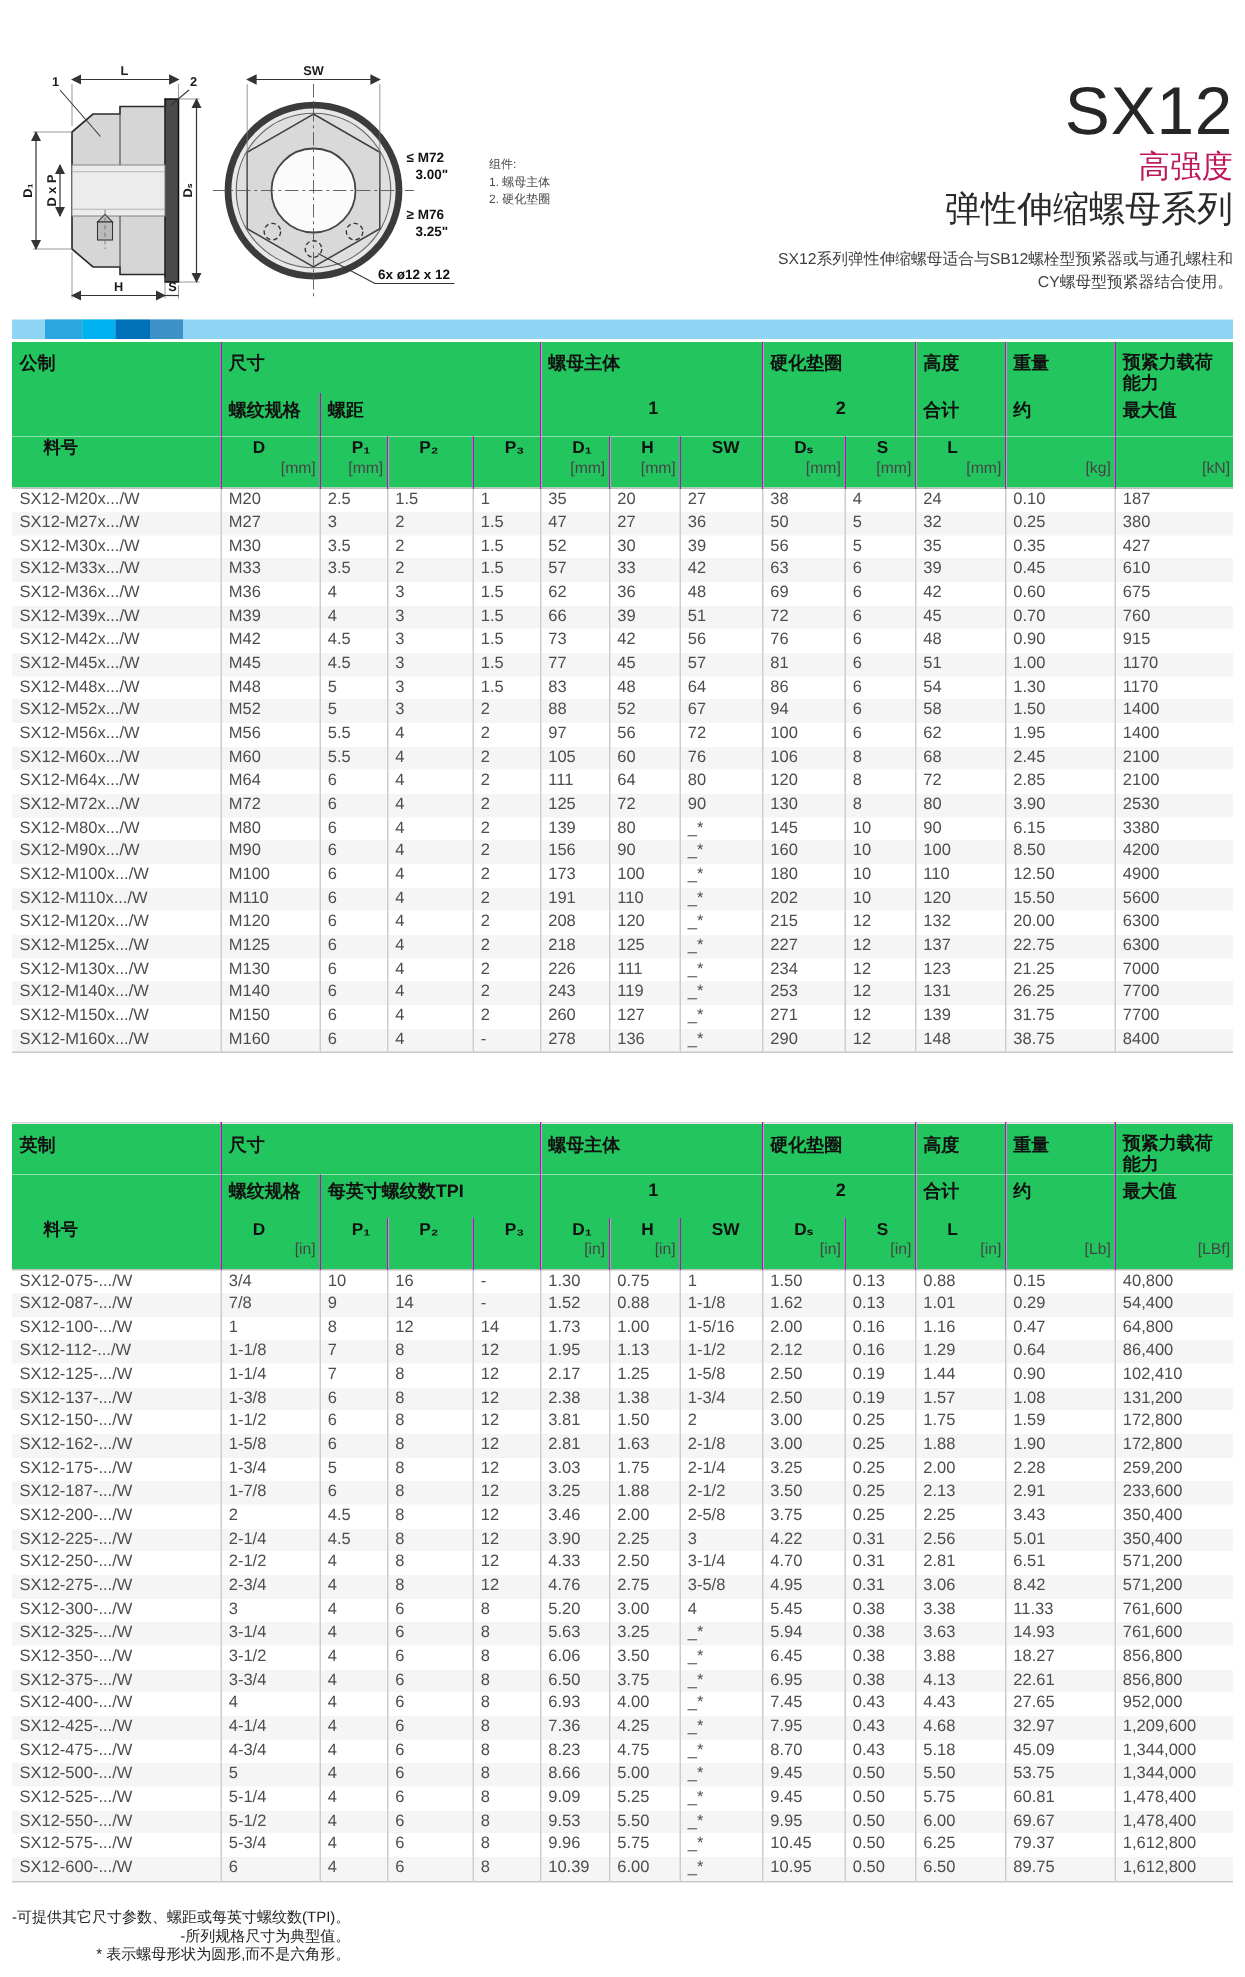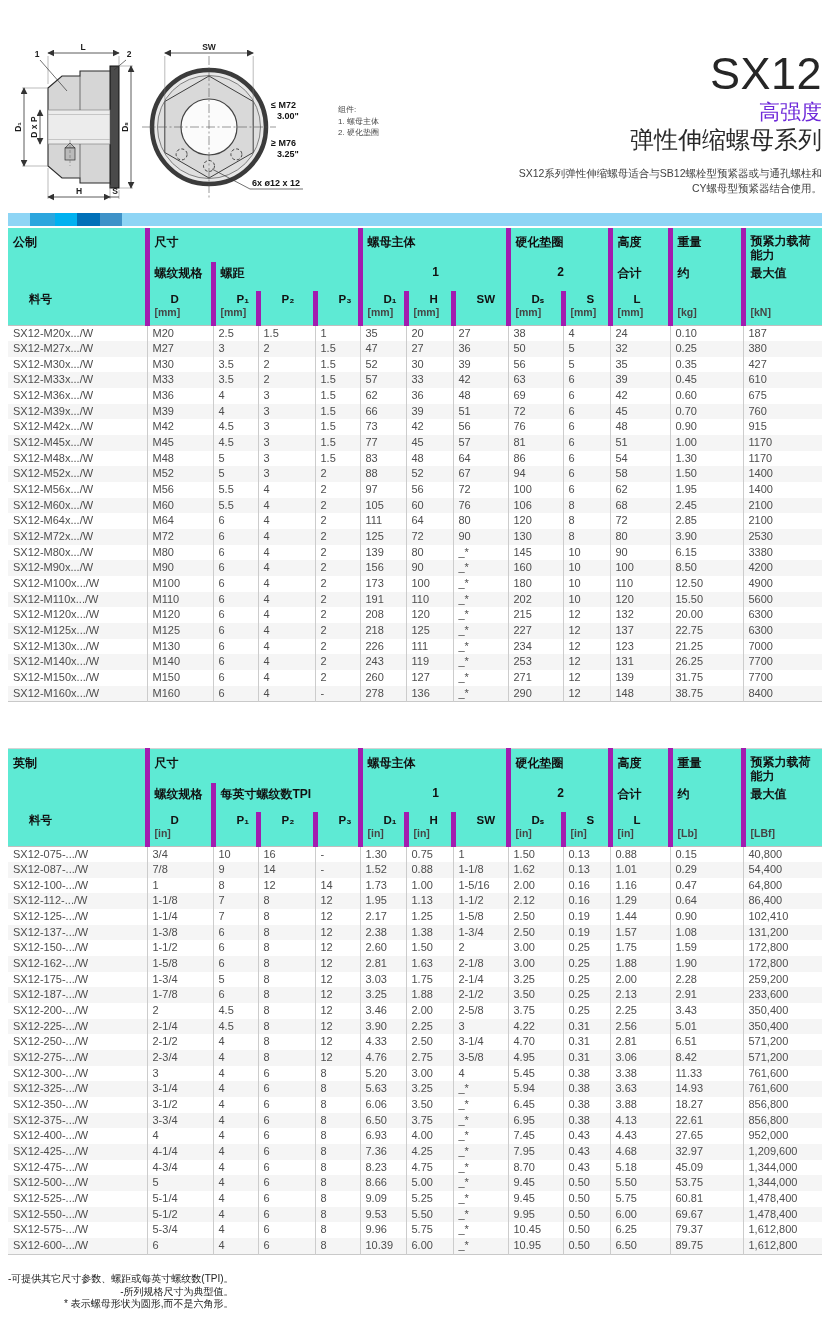--- a/index.html
+++ b/index.html
@@ -4,48 +4,48 @@
 <style>
   html,body{margin:0;padding:0;}
   body{
     width:830px;height:1318px;position:relative;overflow:hidden;background:#fff;
     font-family:"Liberation Sans","DejaVu Sans",sans-serif;color:#1a1a1a;
   }
   .abs{position:absolute;}
 
   
   .title-sx{top:50px;right:8px;font-size:45px;line-height:47px;color:#262626;letter-spacing:.5px;}
-  .title-cn1{top:100px;right:8px;font-size:21px;line-height:23px;color:#6d28d9;}
+  .title-cn1{top:100px;right:8px;font-size:21px;line-height:23px;color:#be185d;}
   .title-cn2{top:125px;right:8px;font-size:24px;line-height:30px;color:#2a2a2a;}
   .desc{top:166px;right:8px;font-size:10.5px;line-height:15px;text-align:right;color:#3f3f3f;}
 
   
-  .legend{left:338px;top:104px;font-size:8px;line-height:11.5px;color:#4a4a4a;}
+  .legend{left:326px;top:104px;font-size:8px;line-height:11.5px;color:#4a4a4a;}
 
   
   .bluebar{top:213px;left:8px;width:814px;height:13px;background:#8ED5F5;}
   .seg{position:absolute;top:0;height:13px;}
   .seg1{left:22px;width:25px;background:#2CA6DE;}
   .seg2{left:47px;width:22px;background:#00B1F0;}
   .seg3{left:69px;width:23px;background:#0070B8;}
   .seg4{left:92px;width:22px;background:#3E92C8;}
 
   
   table.spec{position:absolute;left:8px;width:814px;border-collapse:collapse;table-layout:fixed;
              border-bottom:1px solid #c9c9c9;}
   #metric-table{top:228px;}
   #imperial-table{top:748px;border-top:1px solid #d4d4d4;}
-  thead{background:#5eead4;border-bottom:1px solid #bfbfbf;}
+  thead{background:#22c55e;border-bottom:1px solid #bfbfbf;}
   thead td{vertical-align:top;font-weight:bold;font-size:12px;color:#111;padding:0 2px 0 5px;overflow:hidden;}
   tr.h1{height:30px;} tr.h1 td{padding-top:6px;}
   tr.h2{height:29px;} tr.h2 td{padding-top:3px;}
   tr.h3{height:34px;}
   .h3 .sym{display:block;font-size:11.5px;line-height:13px;padding-top:2px;height:13px;padding-left:16px;}
-  .h3 .unit{display:block;font-weight:bold;font-size:10.5px;line-height:13px;color:#454545;}
-  td.bl{border-left:5px solid #a21caf;margin-top:29px;}
+  .h3 .unit{display:block;font-weight:normal;font-size:10.5px;line-height:13px;color:#454545;text-align:right;}
+  td.bl{border-left:1px solid #a21caf;margin-top:29px;}
   .center{text-align:center;}
   .gl{display:block;line-height:14px;}
   tbody td{font-size:11px;height:15.65px;line-height:15.65px;padding:0 0 0 5px;color:#4d4d4d;
            border-left:1px solid #cccccc;white-space:nowrap;overflow:hidden;}
   tbody td:first-child{border-left:none;}
   tbody tr:nth-child(even){background:#f5f5f5;}
 
   
   .footnotes{top:1273px;left:8px;font-size:10px;line-height:12.5px;color:#222;text-align:right;}
 
@@ -804,21 +804,21 @@
         <td>1.57</td>
         <td>1.08</td>
         <td>131,200</td>
       </tr>
       <tr>
         <td>SX12-150-.../W</td>
         <td>1-1/2</td>
         <td>6</td>
         <td>8</td>
         <td>12</td>
-        <td>2.60</td>
+        <td>3.81</td>
         <td>1.50</td>
         <td>2</td>
         <td>3.00</td>
         <td>0.25</td>
         <td>1.75</td>
         <td>1.59</td>
         <td>172,800</td>
       </tr>
       <tr>
         <td>SX12-162-.../W</td>

